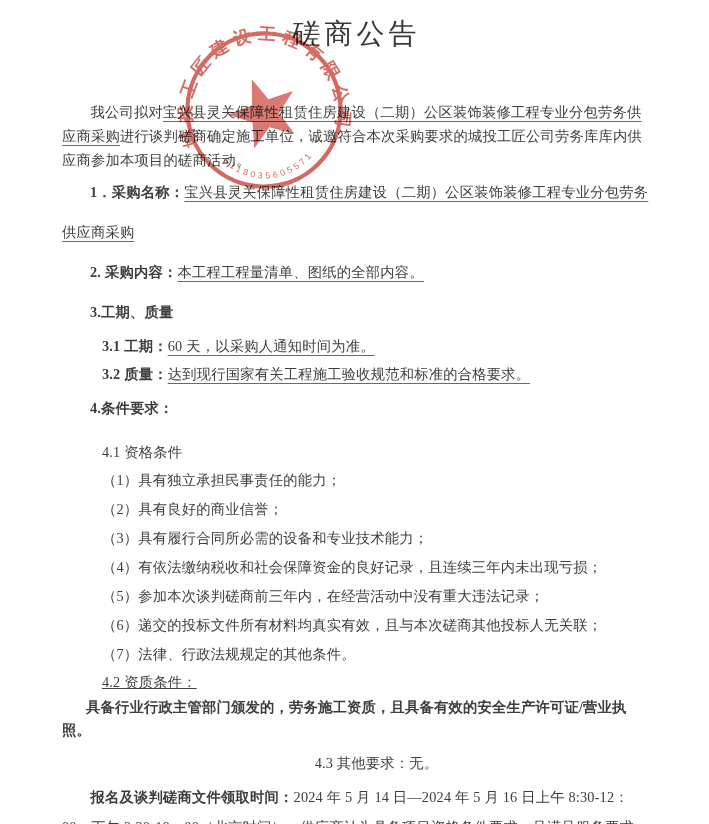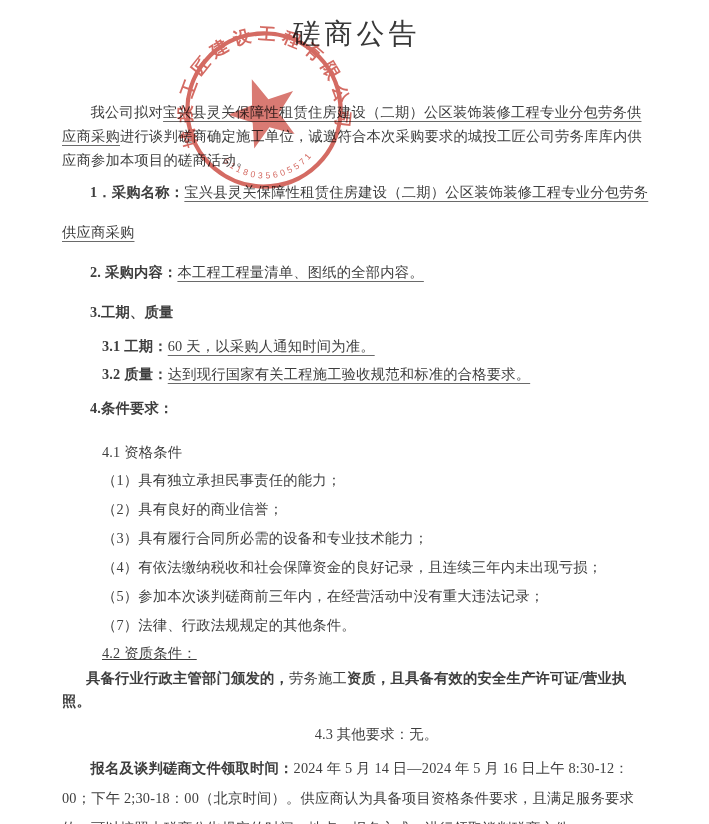--- a/index.html
+++ b/index.html
@@ -25,21 +25,21 @@
     text-underline-offset:4px;
     text-decoration-color:#6a6a6a;
   }
   .intro{margin-top:44px;line-height:24px;text-indent:2em;}
   .sec{line-height:40px;text-indent:28px;}
   .sub{line-height:28px;padding-left:40px;}
   .qhead{margin-top:10px;line-height:28px;padding-left:40px;}
   .qitem{line-height:29px;padding-left:40px;}
   .chead{line-height:27px;padding-left:40px;text-decoration:underline;}
   .cline{line-height:23px;text-indent:24px;font-weight:700;}
-  .cline .nrm{font-weight:400;}
+  .cline .nrm{font-weight:700;}
   .ohead{margin-top:7px;line-height:28px;padding-left:40px;text-align:center;}
   .schedule{margin-top:5px;line-height:30px;text-indent:2em;}
   .sec5{line-height:26px;text-indent:28px;}
   .plain{line-height:24px;}
   .seal{
     position:absolute;left:177px;top:22px;width:174px;height:176px;
     opacity:0.82;mix-blend-mode:multiply;
     transform:rotate(-5deg);
     pointer-events:none;
   }
@@ -65,20 +65,21 @@
 
   <p class="sec b">4.条件要求：</p>
 
   <p class="qhead">4.1 资格条件</p>
 
   <p class="qitem">（1）具有独立承担民事责任的能力；</p>
   <p class="qitem">（2）具有良好的商业信誉；</p>
   <p class="qitem">（3）具有履行合同所必需的设备和专业技术能力；</p>
   <p class="qitem">（4）有依法缴纳税收和社会保障资金的良好记录，且连续三年内未出现亏损；</p>
   <p class="qitem">（5）参加本次谈判磋商前三年内，在经营活动中没有重大违法记录；</p>
+  <p class="qitem">（6）递交的投标文件所有材料均真实有效，且与本次磋商其他投标人无关联；</p>
   <p class="qitem">（7）法律、行政法规规定的其他条件。</p>
 
   <p class="chead">4.2 资质条件：</p>
 
   <p class="cline"><span>具备行业行政主管部门颁发的，</span><span class="nrm">劳务施工</span><span>资质，且具备有效的安全生产许可证/营业执照。</span></p>
 
   <p class="ohead">4.3 其他要求：无。</p>
 
   <p class="schedule"><span class="b">报名及谈判磋商文件领取时间：</span><span>2024 年 5 月 14 日—2024 年 5 月 16 日上午 8:30-12：00；下午 2;30-18：00（北京时间）。供应商认为具备项目资格条件要求，且满足服务要求的，可以按照本磋商公告规定的时间、地点、报名方式，进行领取谈判磋商文件。</span></p>
 

